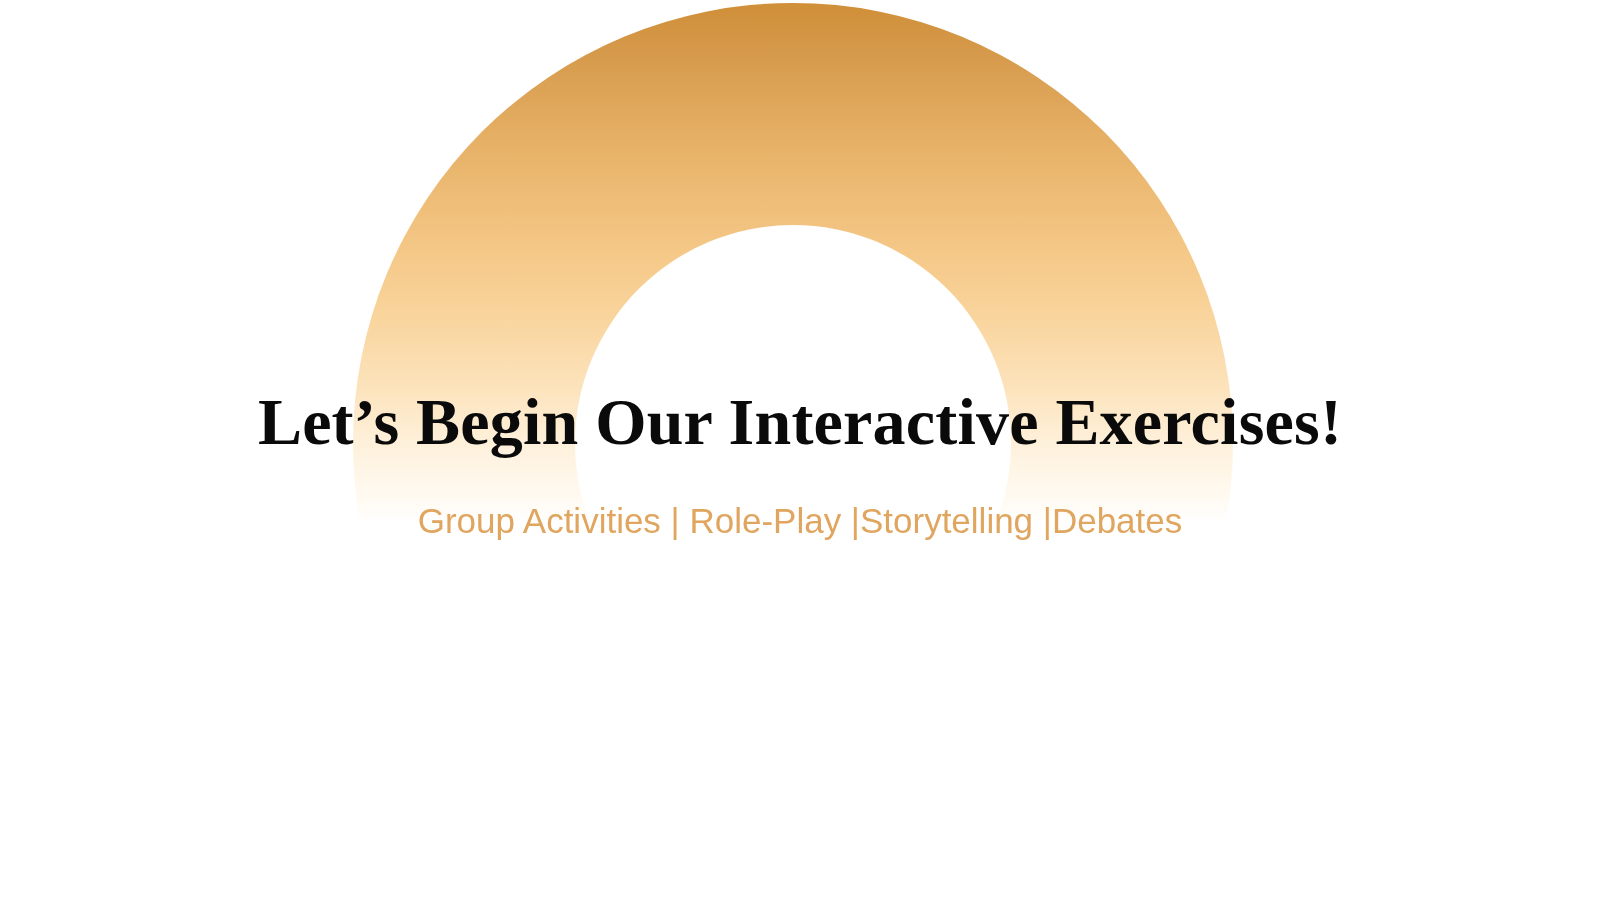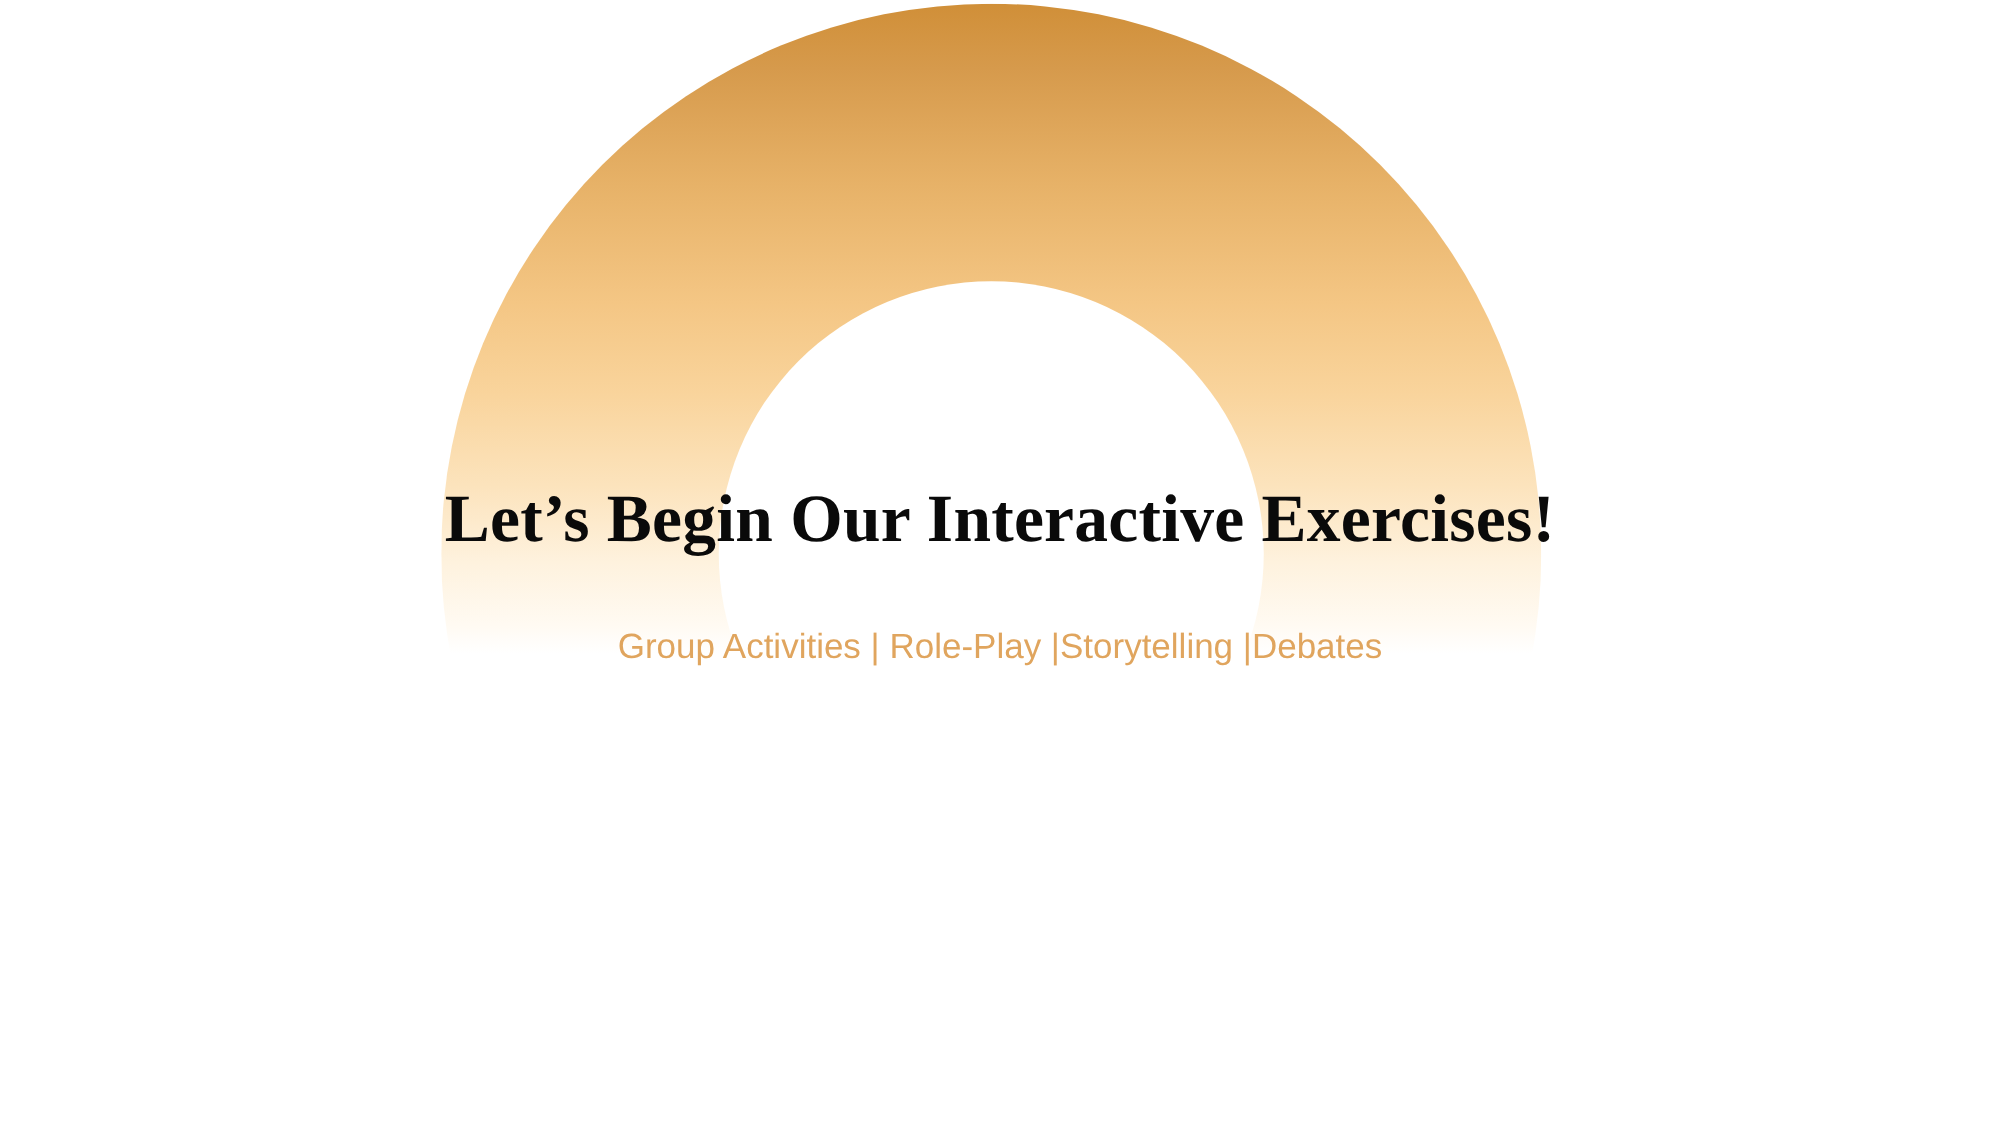--- a/index.html
+++ b/index.html
@@ -47,37 +47,37 @@
 
   #slide-title {
     margin: 0;
     position: absolute;
     top: 386px;
     left: 0;
     width: 1600px;
     text-align: center;
     font-family: "Liberation Serif", "DejaVu Serif", serif;
     font-weight: bold;
-    font-size: 54px;
+    font-size: 66px;
     line-height: 1.1;
     letter-spacing: 0.2px;
     color: #0a0a0a;
     white-space: nowrap;
   }
 
   #slide-subtitle {
     margin: 0;
     position: absolute;
     top: 500px;
     left: 0;
     width: 1600px;
     text-align: center;
     font-family: "Liberation Sans", "DejaVu Sans", sans-serif;
     font-weight: 400;
-    font-size: 28px;
+    font-size: 35px;
     line-height: 1.2;
     color: #e0a55e;
     white-space: nowrap;
   }
 </style>
 </head>
 <body>
 
 <div id="slide">
 

